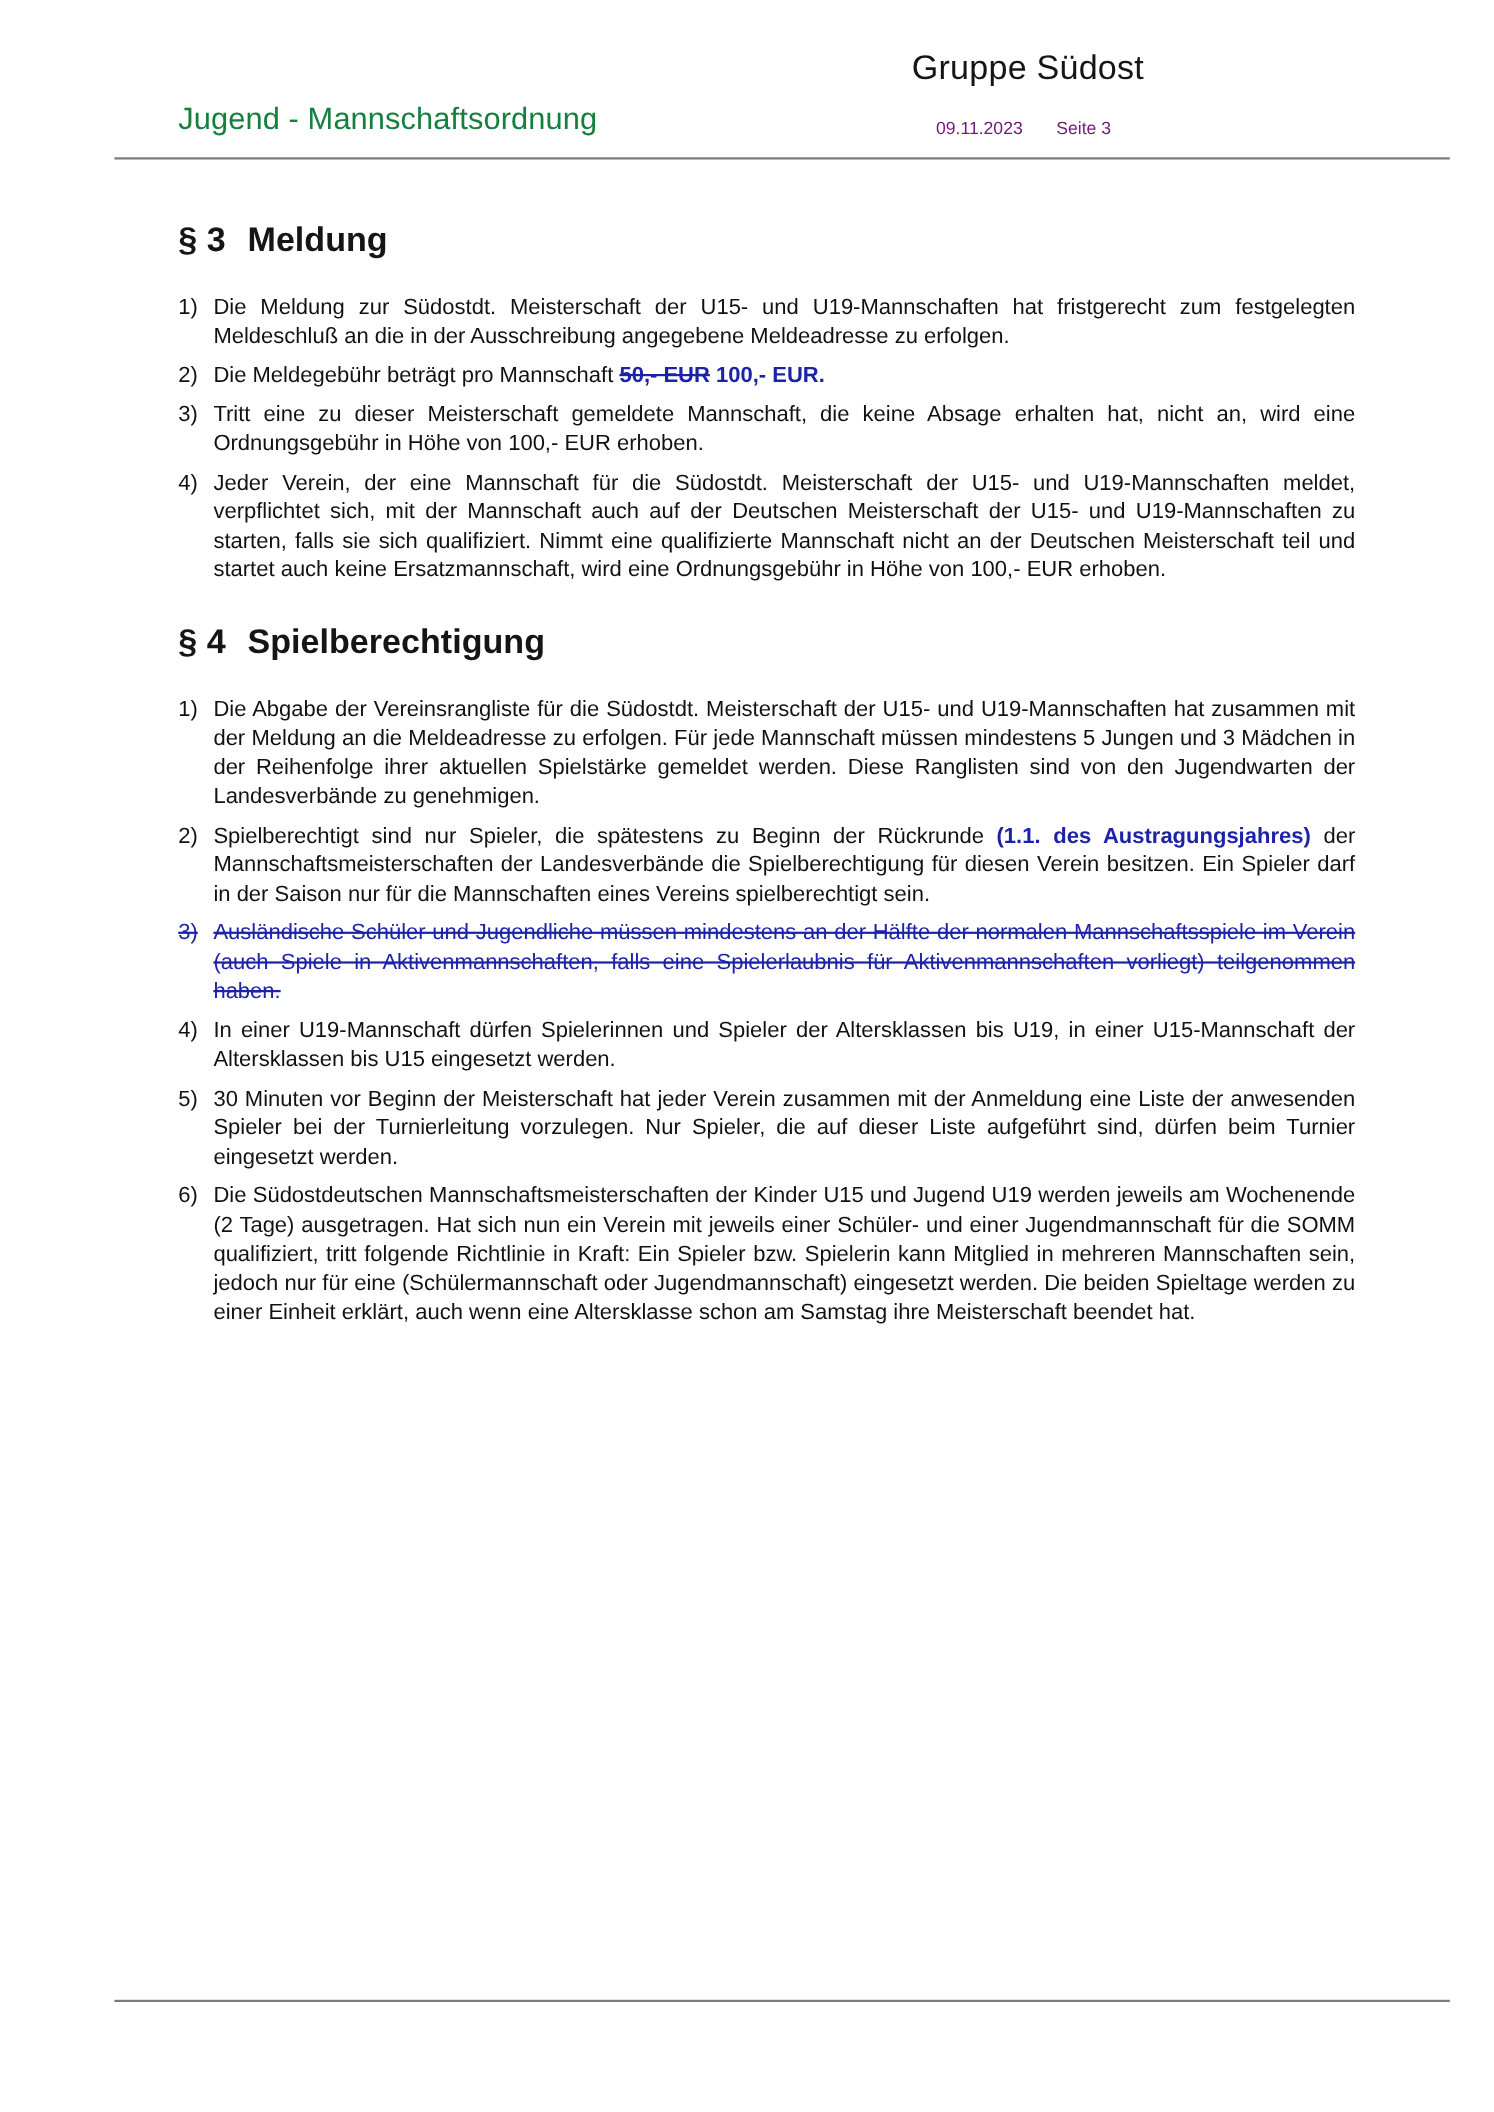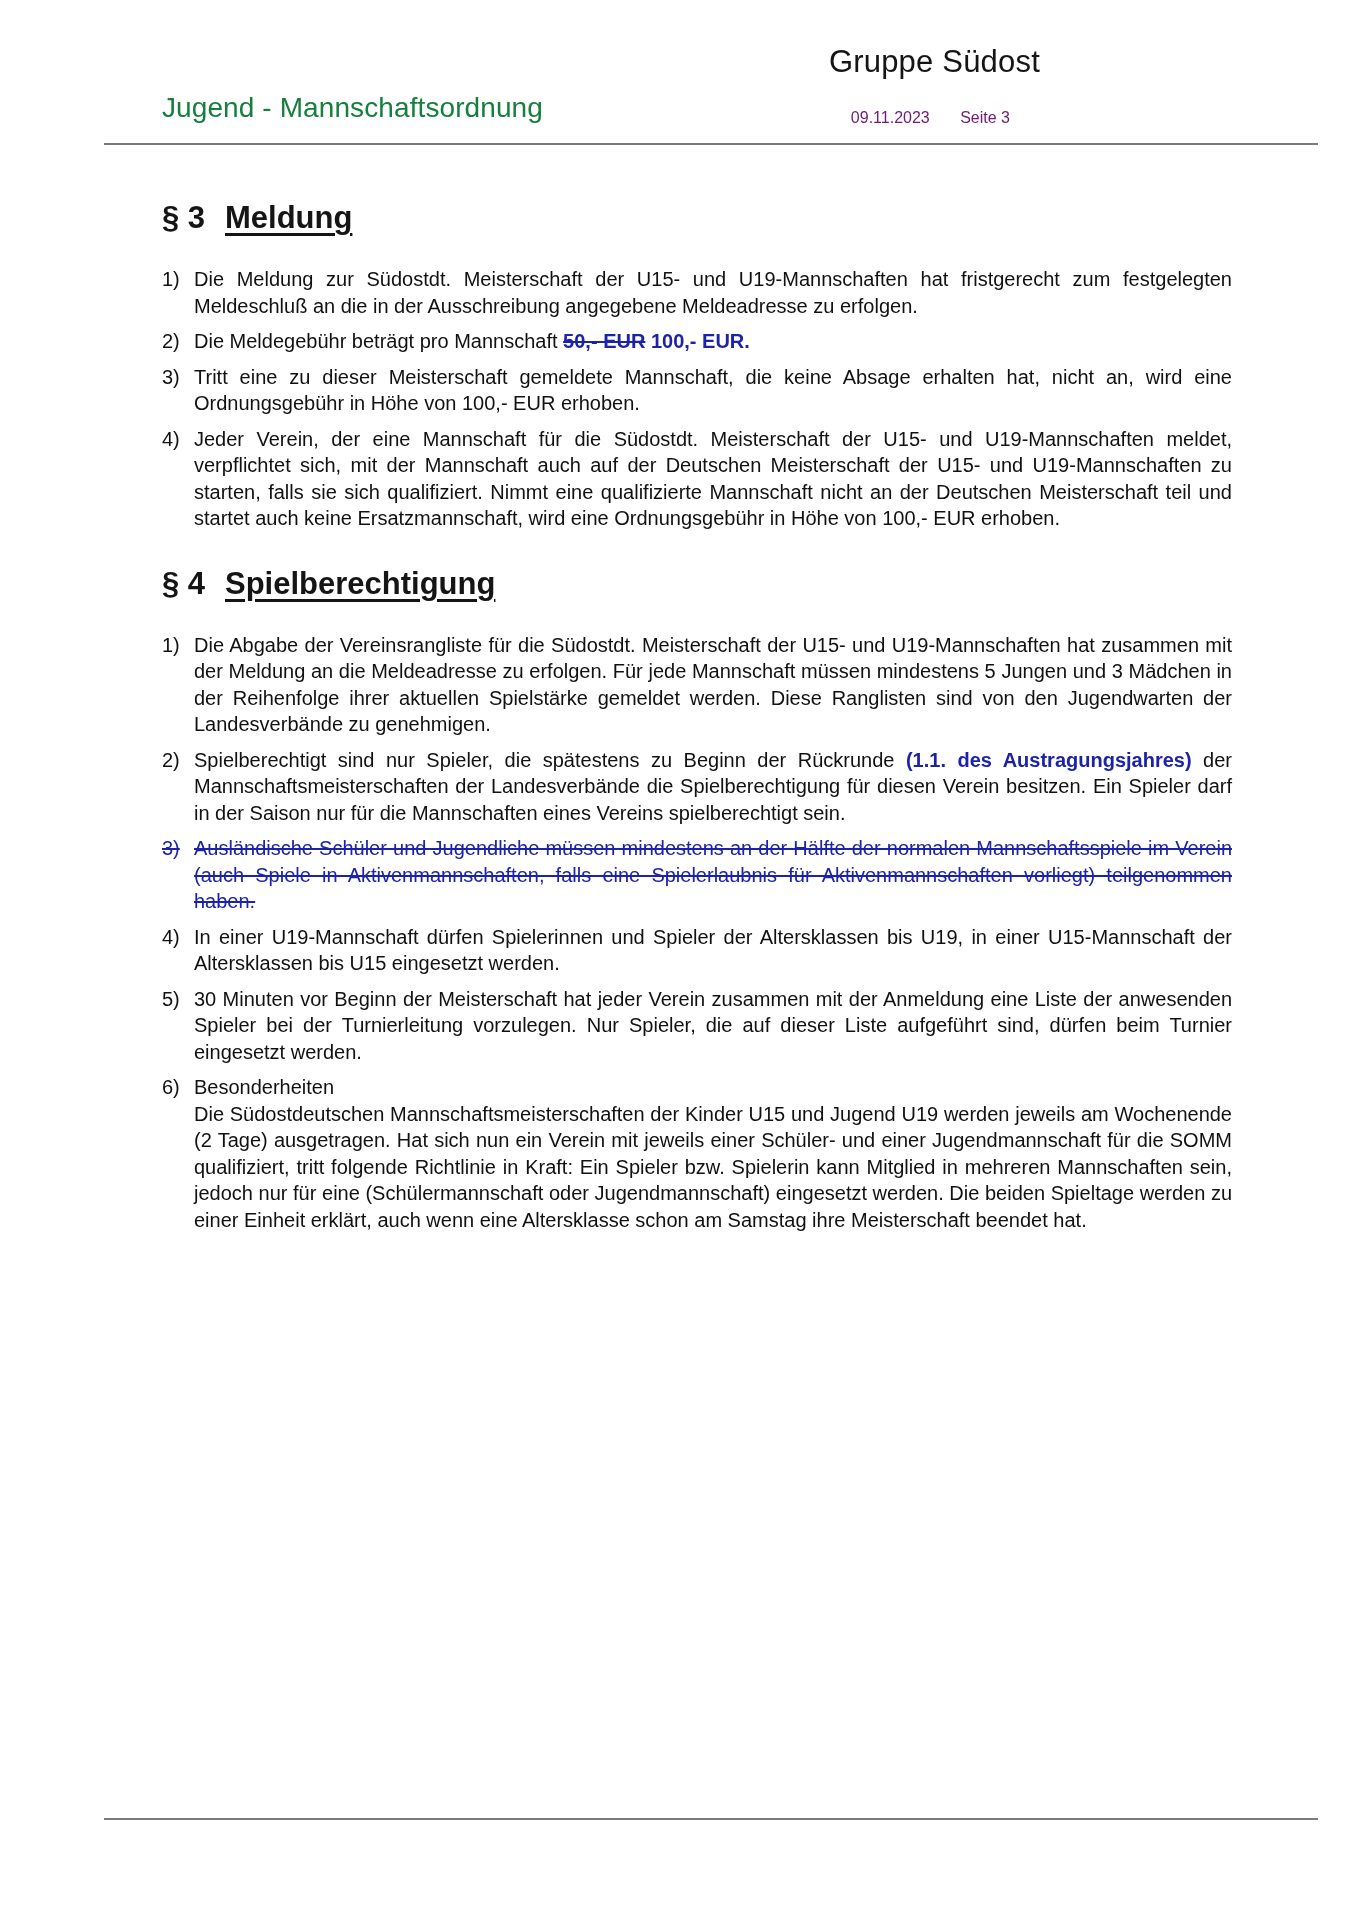--- a/index.html
+++ b/index.html
@@ -33,21 +33,21 @@
       background: #7a7a7a;
     }
 
     .content { position: absolute; left: 162px; top: 200px; width: 1070px; }
     .section-heading {
       font-size: 31px; color: #151515; margin-bottom: 22px; height: 44px;
       display: flex; align-items: baseline;
     }
     .section-heading .sym { width: 63px; display: inline-block; }
     .section-heading .title {
-      text-decoration: underline; text-decoration-thickness: 3px;
+      text-decoration-thickness: 3px;
       text-underline-offset: 5px;
       text-align: center;
     }
     .section-4 { margin-top: 34px; }
 
     ol.items { list-style: none; }
     ol.items li {
       display: flex; font-size: 20px; line-height: 26.5px;
       margin-bottom: 9px;
     }
@@ -120,21 +120,20 @@
         <span class="num">4)</span>
         <span class="text">In einer U19-Mannschaft dürfen Spielerinnen und Spieler der Altersklassen bis U19, in einer U15-Mannschaft der Altersklassen bis U15 eingesetzt werden.</span>
       </li>
       <li>
         <span class="num">5)</span>
         <span class="text">30 Minuten vor Beginn der Meisterschaft hat jeder Verein zusammen mit der Anmeldung eine Liste der anwesenden Spieler bei der Turnierleitung vorzulegen. Nur Spieler, die auf dieser Liste aufgeführt sind, dürfen beim Turnier eingesetzt werden.</span>
       </li>
       <li>
         <span class="num">6)</span>
         <span class="text">
-          <span style="display:block;text-align:left;">Besonderheiten</span>
           <span style="display:block;">Die Südostdeutschen Mannschaftsmeisterschaften der Kinder U15 und Jugend U19 werden jeweils am Wochenende (2 Tage) ausgetragen. Hat sich nun ein Verein mit jeweils einer Schüler- und einer Jugendmannschaft für die SOMM qualifiziert, tritt folgende Richtlinie in Kraft: Ein Spieler bzw. Spielerin kann Mitglied in mehreren Mannschaften sein, jedoch nur für eine (Schülermannschaft oder Jugendmannschaft) eingesetzt werden. Die beiden Spieltage werden zu einer Einheit erklärt, auch wenn eine Altersklasse schon am Samstag ihre Meisterschaft beendet hat.</span>
         </span>
       </li>
     </ol>
   </section>
 </div>
 
 <div class="footer-rule"></div>
 
 </body></html>

